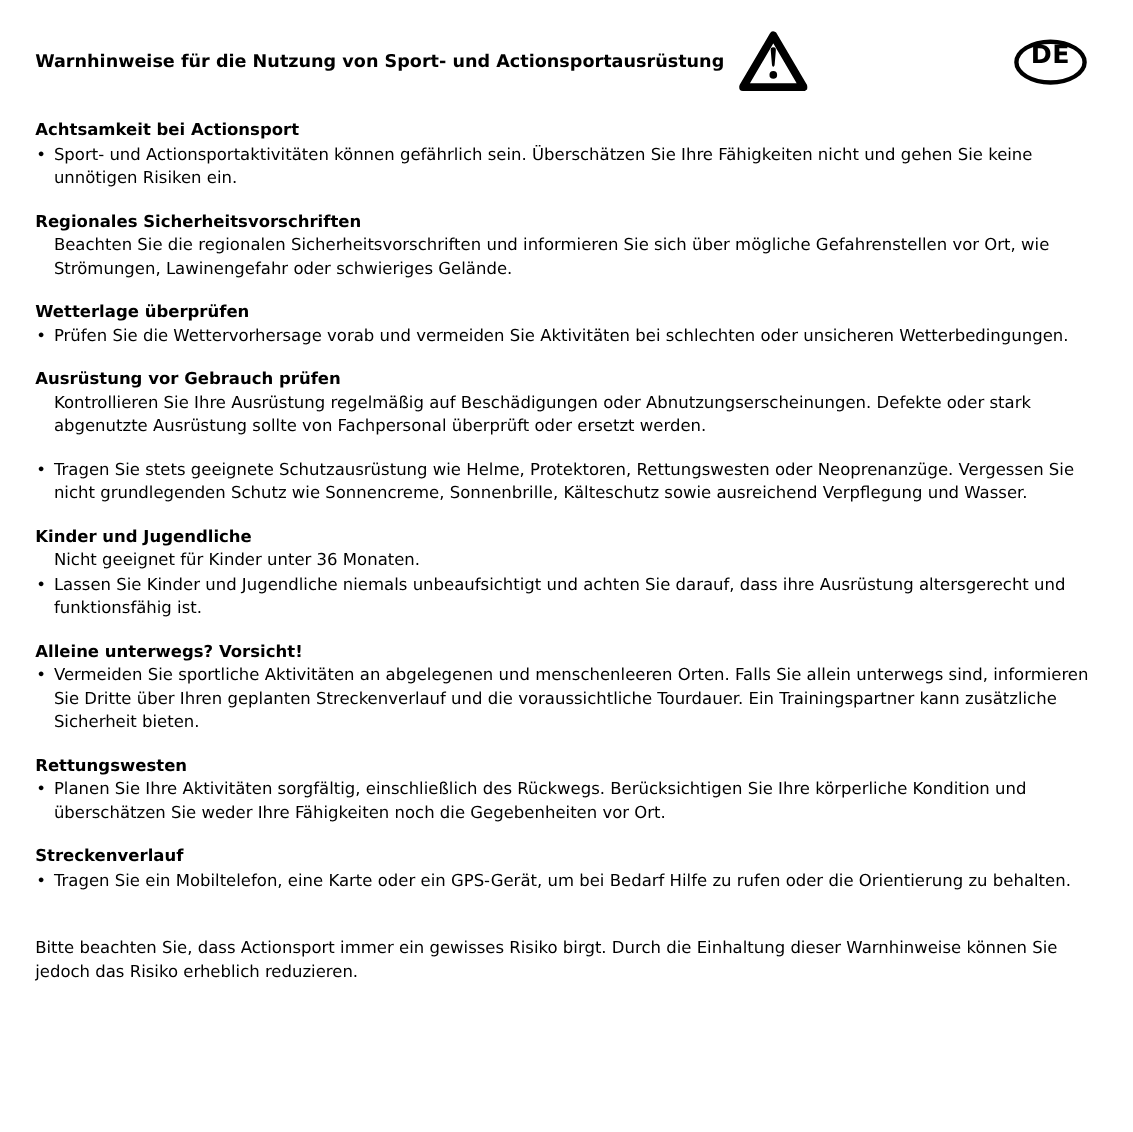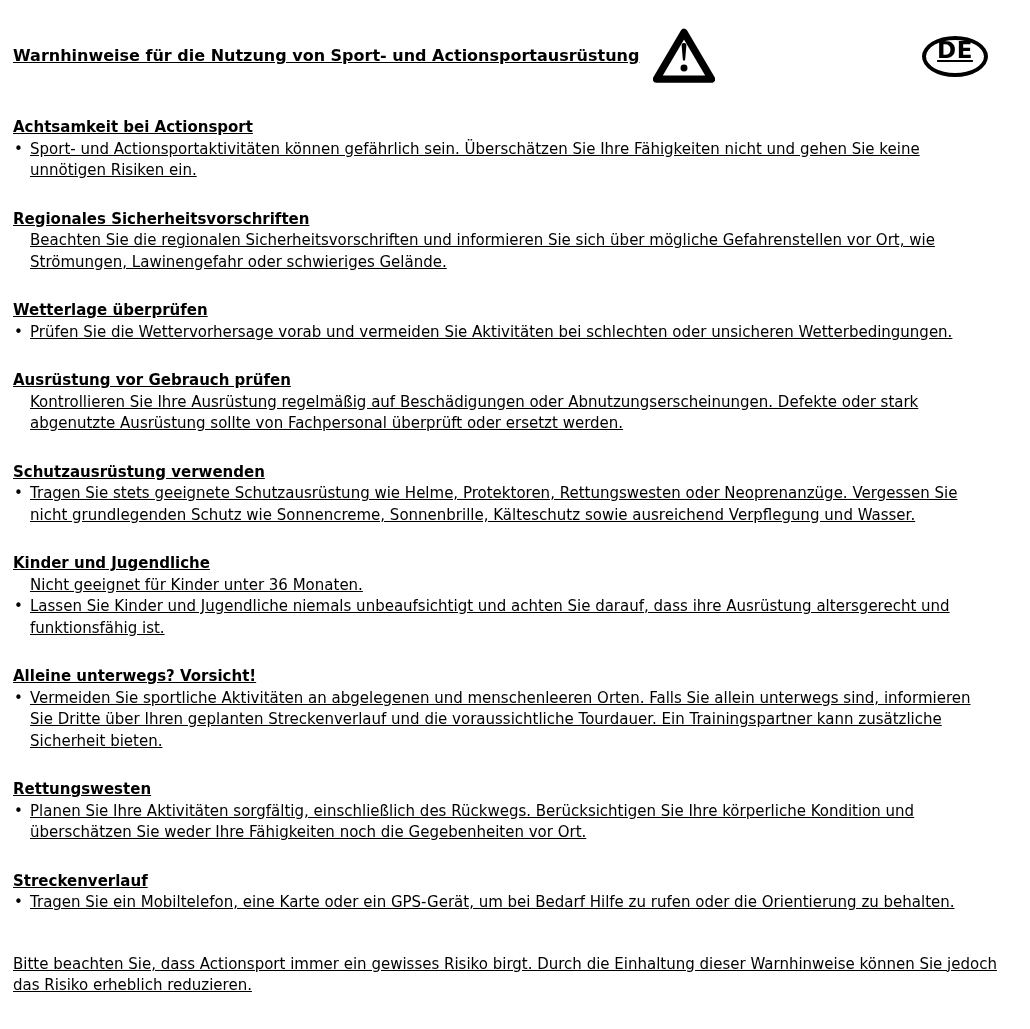--- a/index.html
+++ b/index.html
@@ -9,22 +9,21 @@
     background: #ffffff;
     color: #000000;
     font-family: "DejaVu Sans", "Liberation Sans", sans-serif;
     font-size: 15px;
     line-height: 21.5px;
     overflow: hidden;
   }
   .page {
     width: 1030px;
     height: 1029px;
-    padding: 22px 20px 0 13px;
-    text-decoration: underline;
+    padding: 22px 20px 0 32px;
   }
   
   .header {
     display: flex;
     align-items: center;
     height: 68px;
     margin-bottom: 18px;
   }
   .doc-title {
     font-weight: bold;
@@ -45,21 +44,21 @@
     border-radius: 50%;
     display: flex;
     justify-content: center;
     font-weight: bold;
     font-size: 23px;
     letter-spacing: 0.5px;
     flex: 0 0 auto;
   }
   
   .content { max-width: 985px; }
-  .sec { margin-bottom: 18px; margin-top: 27px; }
+  .sec { margin-bottom: 18px; }
   .sec-heading {
     font-weight: bold;
     font-size: 15px;
     line-height: 21.5px;
   }
   .item {
     position: relative;
     padding-left: 17px;
   }
   .item .marker {
@@ -114,21 +113,20 @@
     </section>
 
     <section class="sec">
       <h2 class="sec-heading">Ausrüstung vor Gebrauch prüfen</h2>
       <div class="item">
         <p>Kontrollieren Sie Ihre Ausrüstung regelmäßig auf Beschädigungen oder Abnutzungserscheinungen. Defekte oder stark abgenutzte Ausrüstung sollte von Fachpersonal überprüft oder ersetzt werden.</p>
       </div>
     </section>
 
     <section class="sec">
-      <h2 class="sec-heading">Schutzausrüstung verwenden</h2>
       <div class="item">
         <span class="marker">•</span>
         <p>Tragen Sie stets geeignete Schutzausrüstung wie Helme, Protektoren, Rettungswesten oder Neoprenanzüge. Vergessen Sie nicht grundlegenden Schutz wie Sonnencreme, Sonnenbrille, Kälteschutz sowie ausreichend Verpflegung und Wasser.</p>
       </div>
     </section>
 
     <section class="sec">
       <h2 class="sec-heading">Kinder und Jugendliche</h2>
       <div class="item">
         <p>Nicht geeignet für Kinder unter 36 Monaten.</p>

